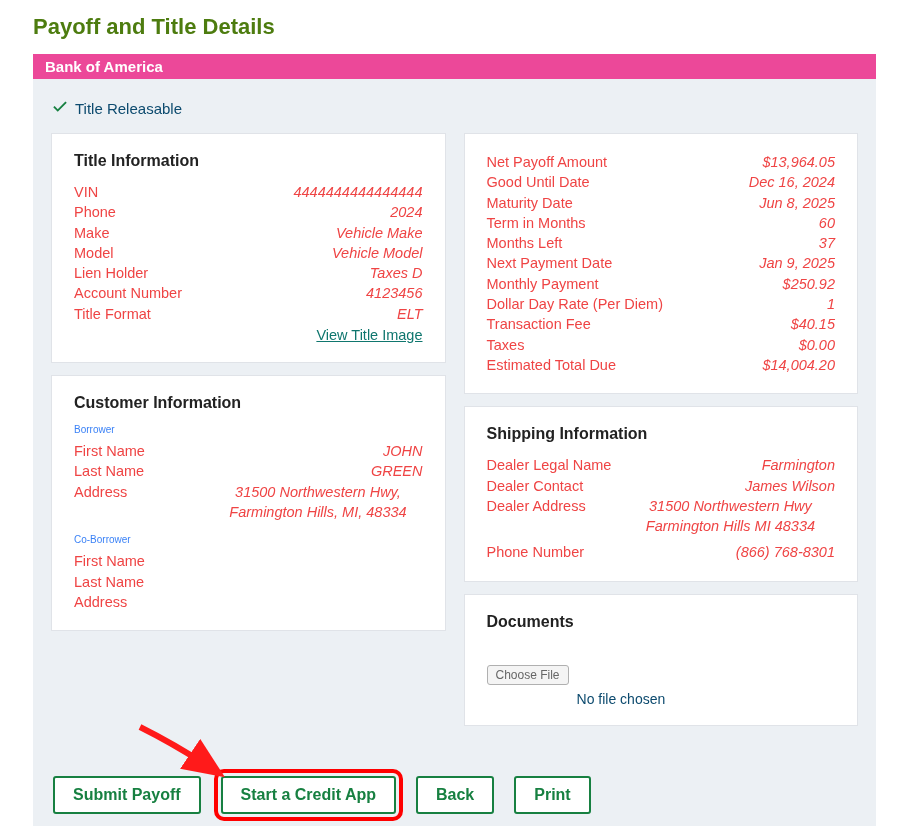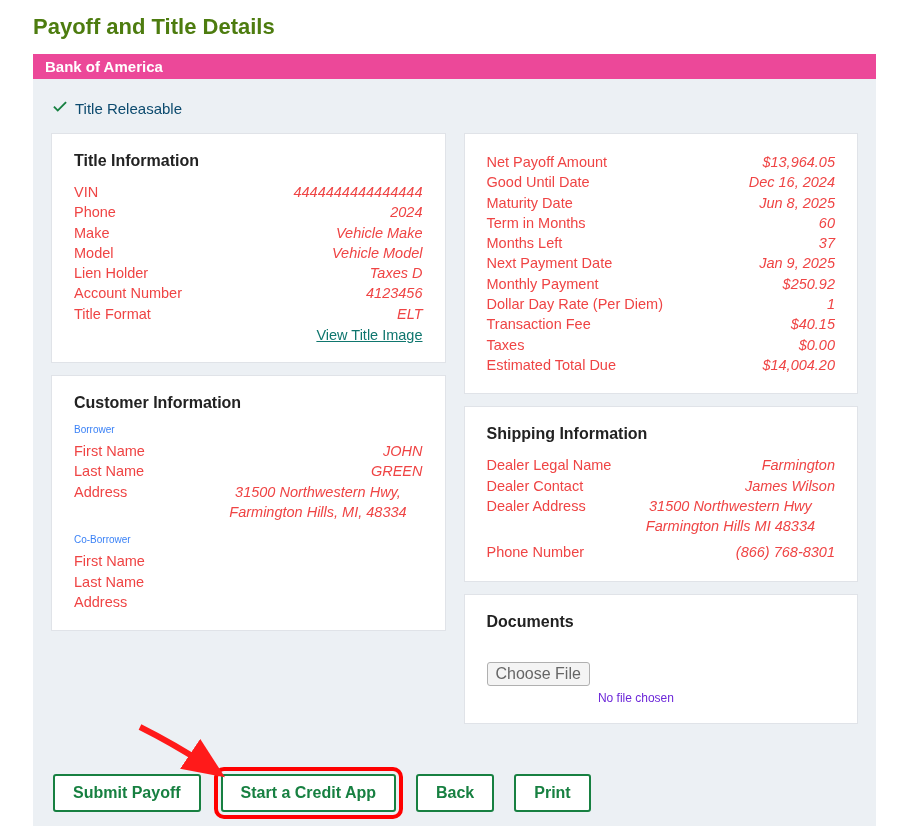--- a/index.html
+++ b/index.html
@@ -105,31 +105,31 @@
       text-align: right;
       margin-top: 2px;
     }
     .file-row {
       display: flex;
       align-items: center;
       gap: 8px;
       margin-top: 8px;
     }
     .choose-file-btn {
-      font-size: 16px;
+      font-size: 12px;
       padding: 2px 8px;
       border: 1px solid #b0b0b0;
       background: #f4f4f4;
       color: #666;
       border-radius: 3px;
       cursor: pointer;
     }
     .file-status {
-      font-size: 12px;
-      color: #6d28d9;
+      font-size: 14px;
+      color: #0c4a6e;
       margin-top: 48px;
     }
     .button-bar {
       display: flex;
       gap: 20px;
       margin-top: 50px;
       padding-left: 2px;
     }
     .btn {
       border: 2px solid #178041;

